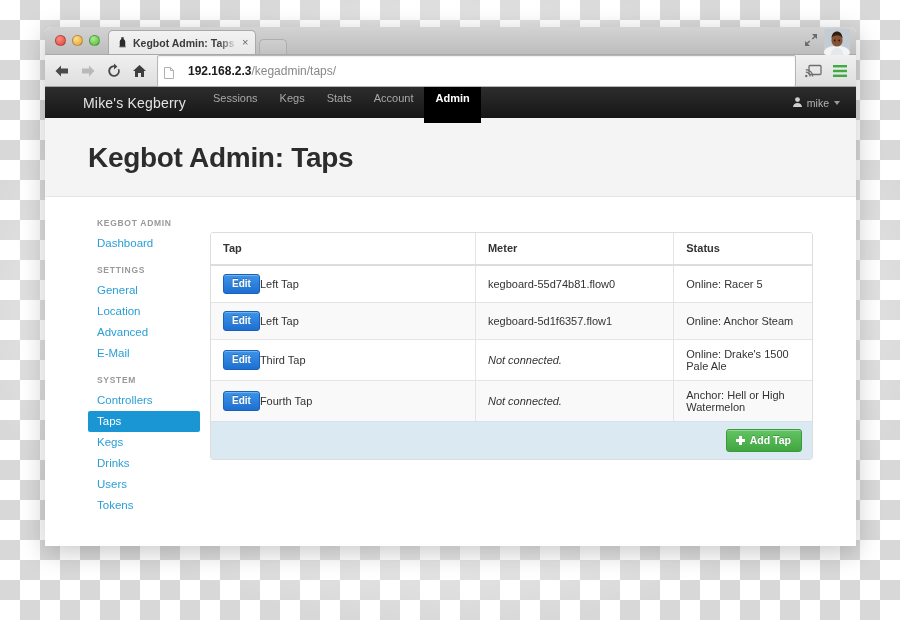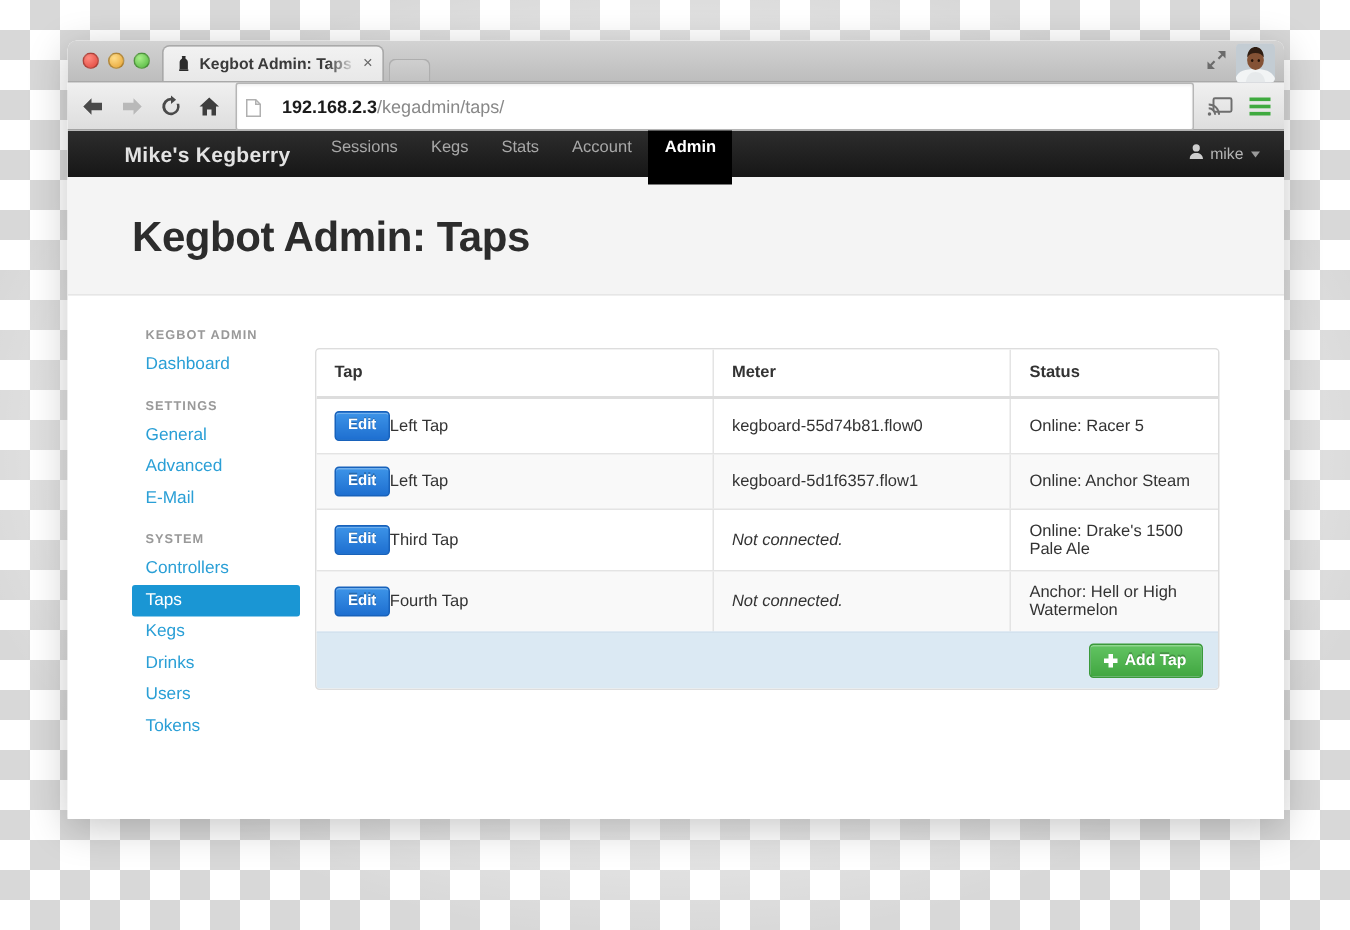--- a/index.html
+++ b/index.html
@@ -126,21 +126,21 @@
 
   
   .navbar {
     height: 31px;
     background: linear-gradient(#2d2d2d, #161616);
     display: flex; align-items: center;
     padding: 0 16px 0 0;
     color: #b9b9b9;
   }
   .brand {
-    font-size: 14px; color: #e3e3e3; font-weight: bold;
+    font-size: 14px; color: #e3e3e3; font-weight: normal;
     padding: 0 16px 0 38px; letter-spacing: .2px; text-align: right;
   }
   .navlinks { display: flex; align-items: center; height: 31px; }
   .navlink {
     font-size: 11px; color: #a8a8a8;
     padding: 0 11px; line-height: 31px; height: 40px;
   }
   .navlink.active { background: #000; color: #fff; font-weight: bold; }
   .navspacer { flex: 1; }
   .navuser { font-size: 10.5px; color: #b4b4b4; display: flex; align-items: center; gap: 5px; }
@@ -363,20 +363,21 @@
     <div class="body-cols">
 
       <nav class="sidebar">
 
         <div class="side-head">KEGBOT ADMIN</div>
         <a class="side-item">Dashboard</a>
         <div class="side-gap"></div>
 
         <div class="side-head">SETTINGS</div>
         <a class="side-item">General</a>
+        <a class="side-item">Location</a>
         <a class="side-item">Advanced</a>
         <a class="side-item">E-Mail</a>
         <div class="side-gap"></div>
 
         <div class="side-head">SYSTEM</div>
         <a class="side-item">Controllers</a>
         <a class="side-item active">Taps</a>
         <a class="side-item">Kegs</a>
         <a class="side-item">Drinks</a>
         <a class="side-item">Users</a>

